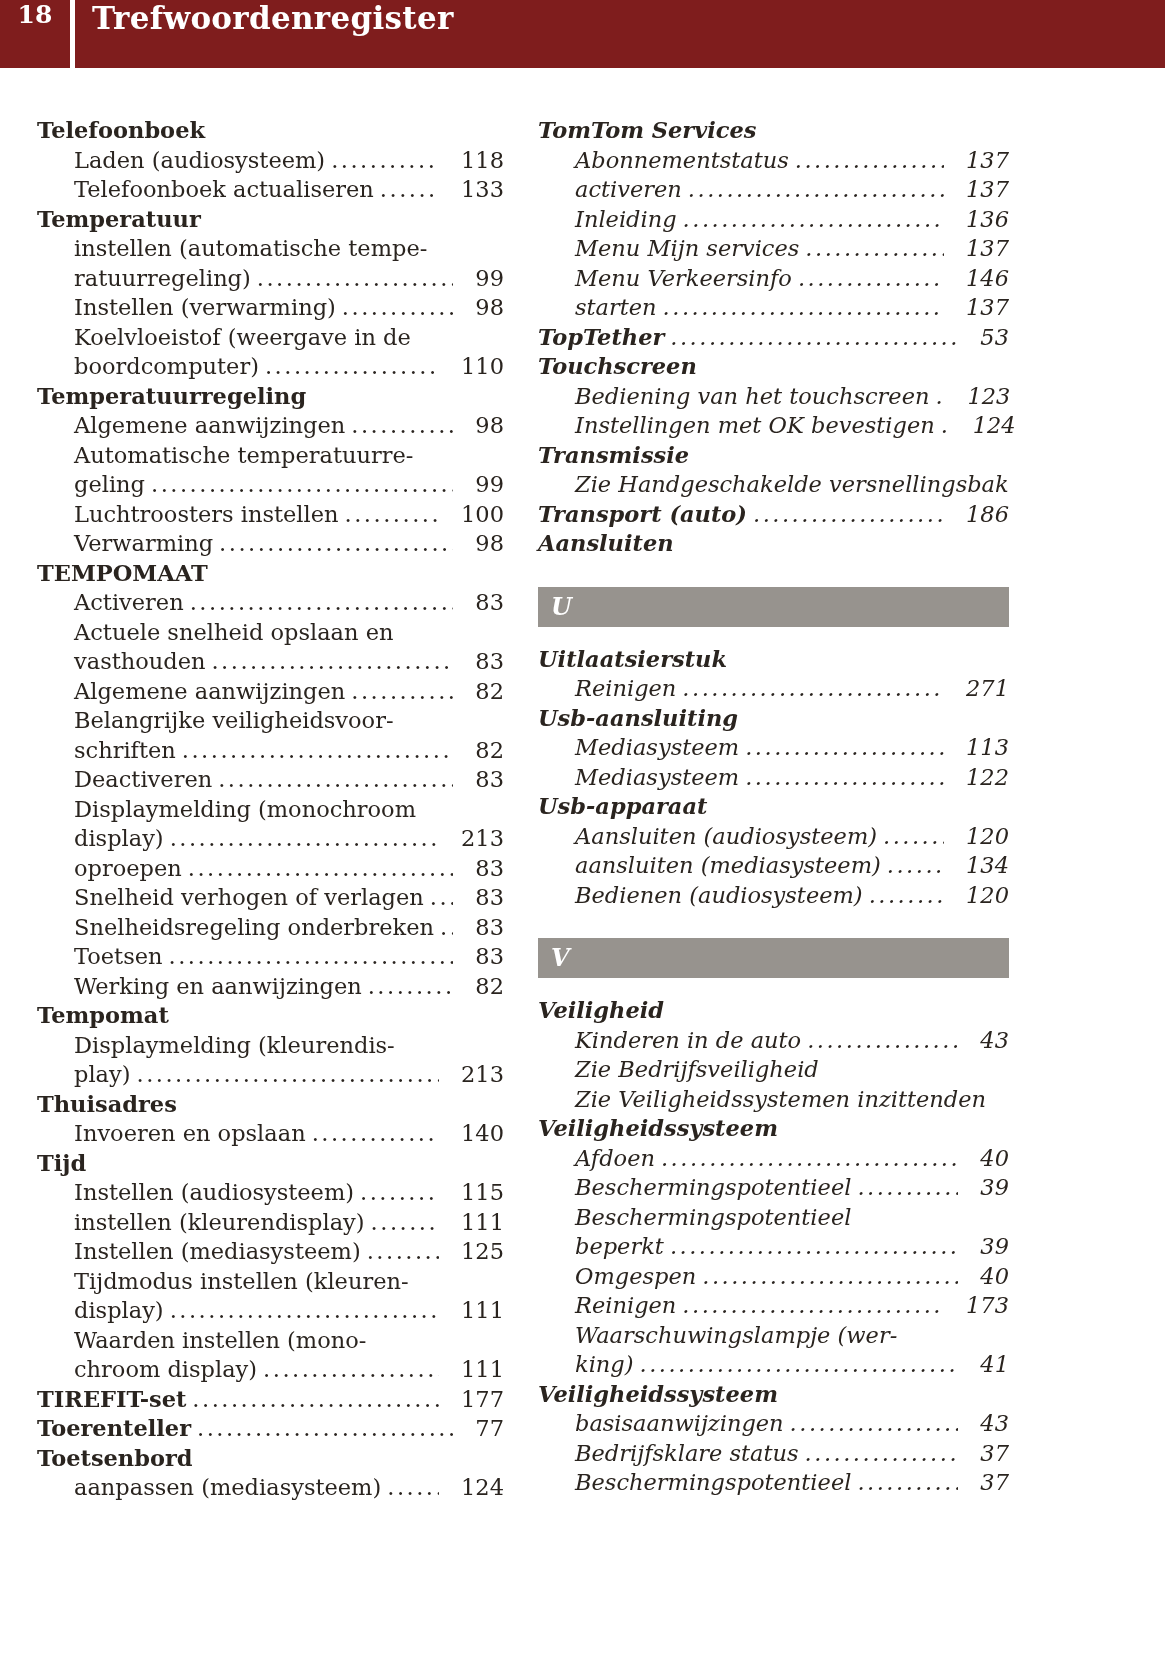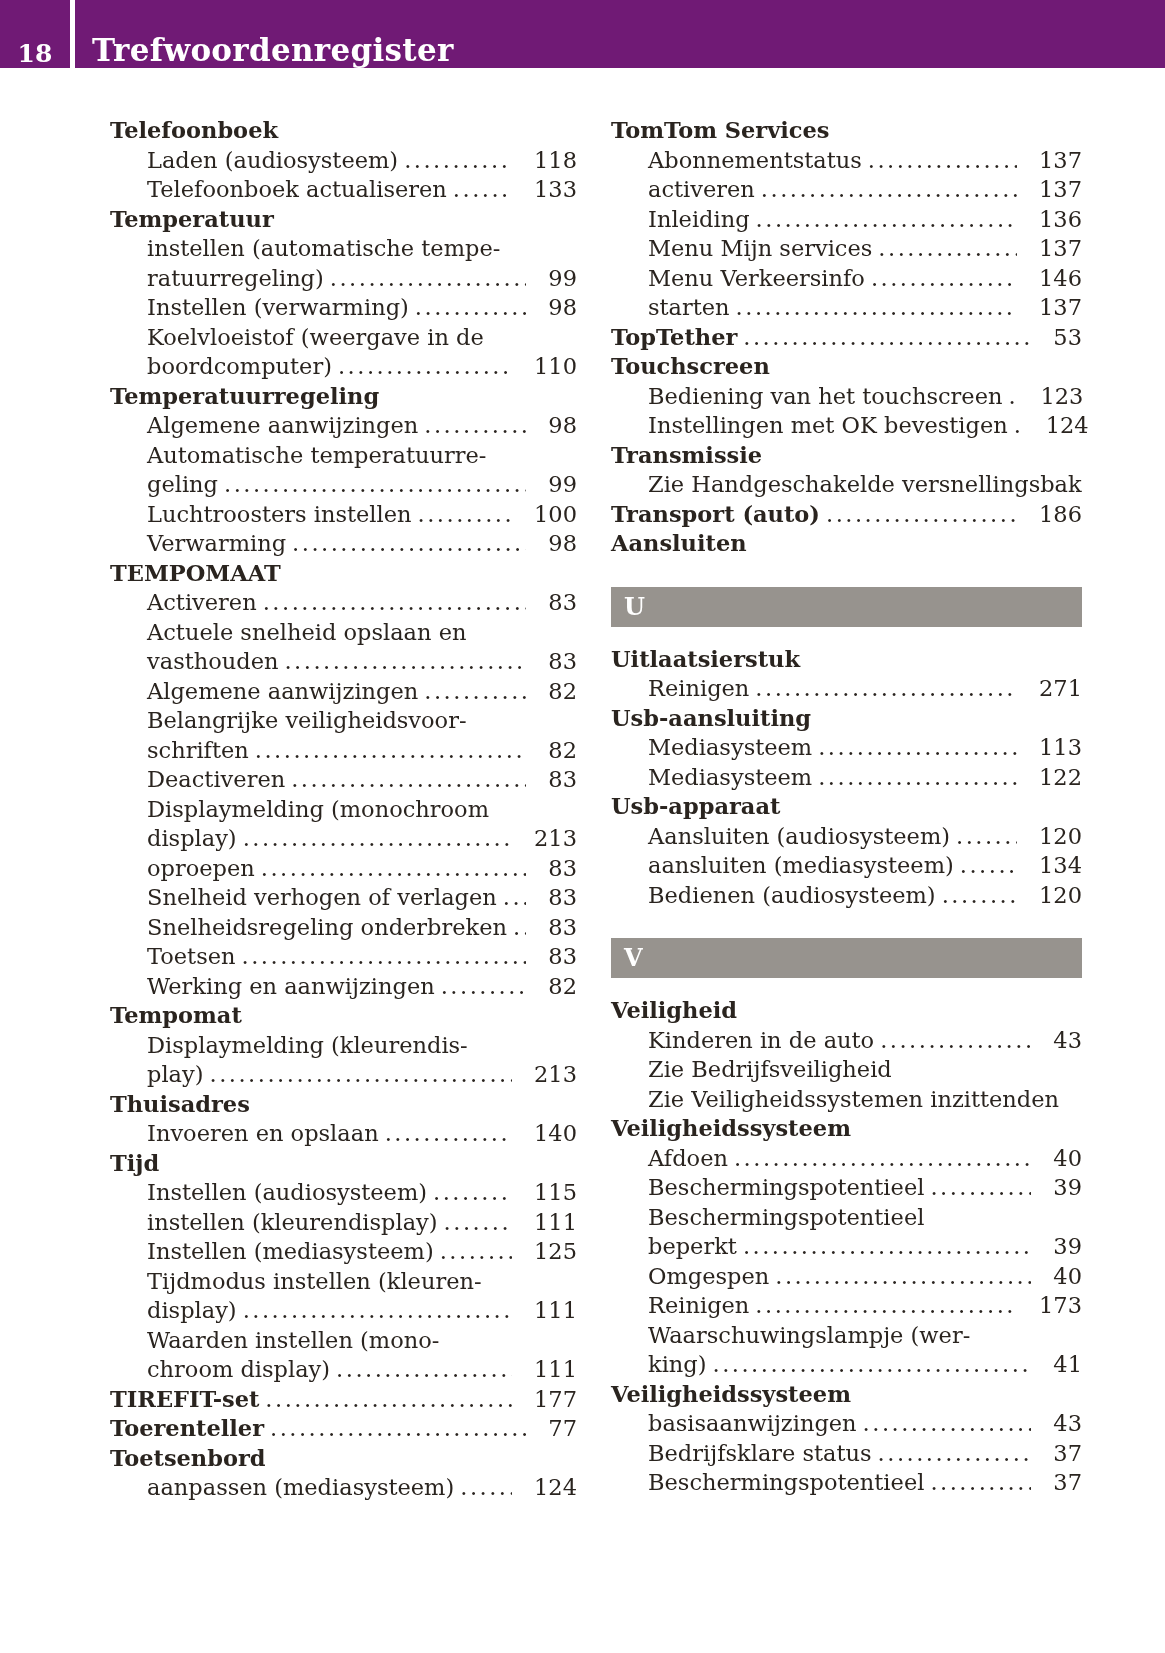--- a/index.html
+++ b/index.html
@@ -3,39 +3,38 @@
 <meta charset="utf-8">
 <style>
   html,body{margin:0;padding:0;}
   body{
     width:1165px;height:1653px;background:#FFFFFF;
     font-family:"DejaVu Serif", serif;
     color:#2A241F;overflow:hidden;position:relative;
   }
   
   .header{
-    height:68px;background:#701a75;display:flex;align-items:flex-end;
+    height:68px;background:#7f1d1d;display:flex;align-items:flex-start;
   }
   .pagenum-box{
     width:70px;flex:0 0 70px;text-align:center;color:#FFFFFF;
     font-weight:bold;font-size:25px;
   }
   .header-divider{width:5px;flex:0 0 5px;height:68px;background:#FFFFFF;}
   .header-title{
     color:#FFFFFF;font-weight:bold;font-size:31px;padding-left:17px;
     letter-spacing:0.3px;
-    margin-top:43px;
   }
   
   .content{
-    display:flex;padding-left:110px;padding-top:48px;box-sizing:border-box;
+    display:flex;padding-left:37px;padding-top:48px;box-sizing:border-box;
   }
   .col{flex:0 0 auto;}
   .col-left{width:467px;margin-right:34px;}
-  .col-right{width:471px;}
+  .col-right{width:471px;font-style:italic;}
   .entry{margin:0;}
   .line{
     display:flex;align-items:stretch;
     font-size:22.5px;line-height:29.5px;height:29.5px;
   }
   .txt{flex:0 0 auto;white-space:pre;}
   .hdr .txt{font-weight:bold;}
   .sub .line{padding-left:37px;}
   .leader{
     flex:1 1 0;min-width:10px;overflow:hidden;white-space:nowrap;

